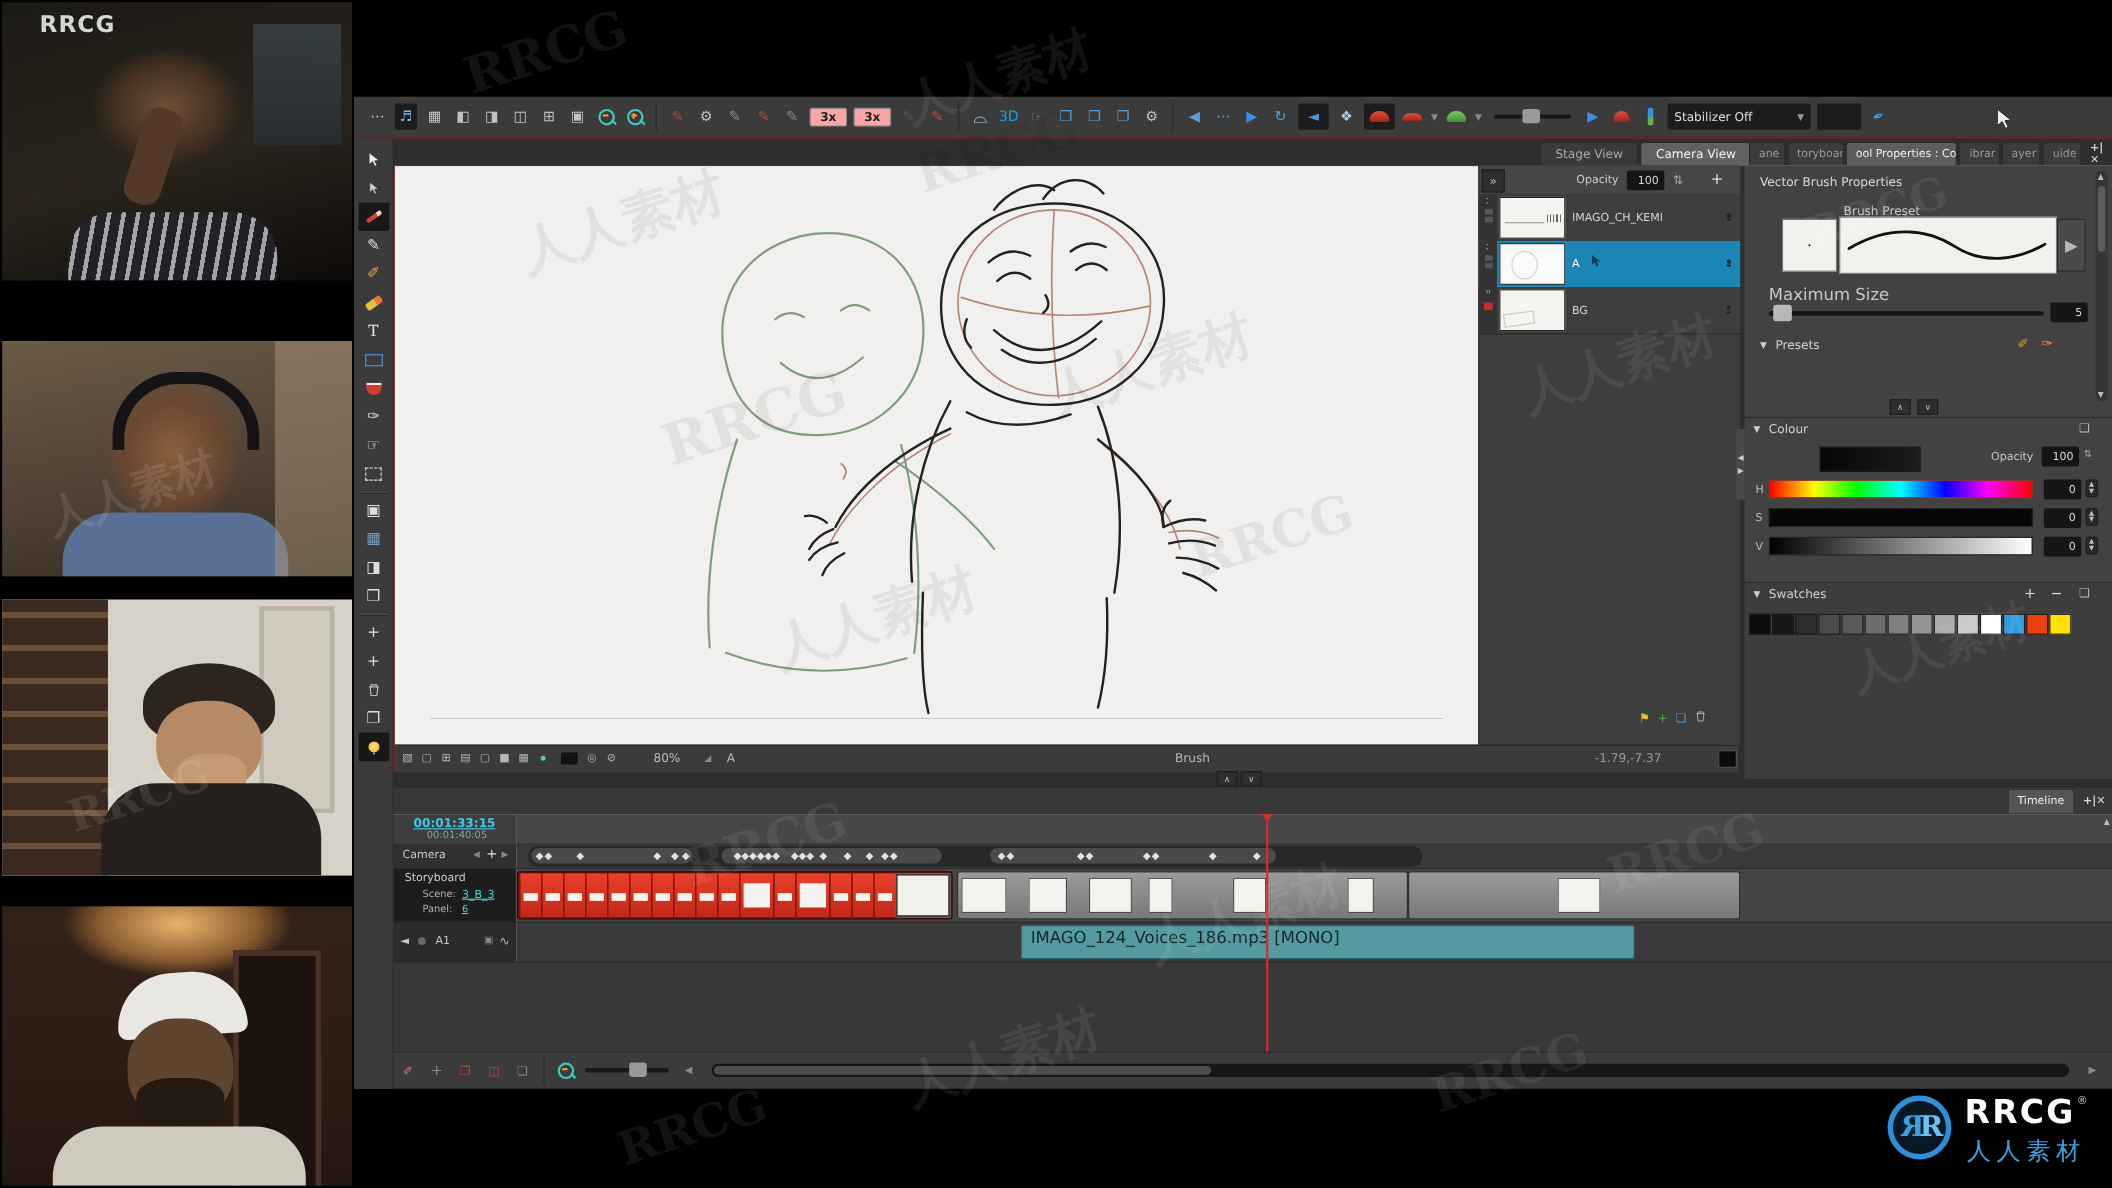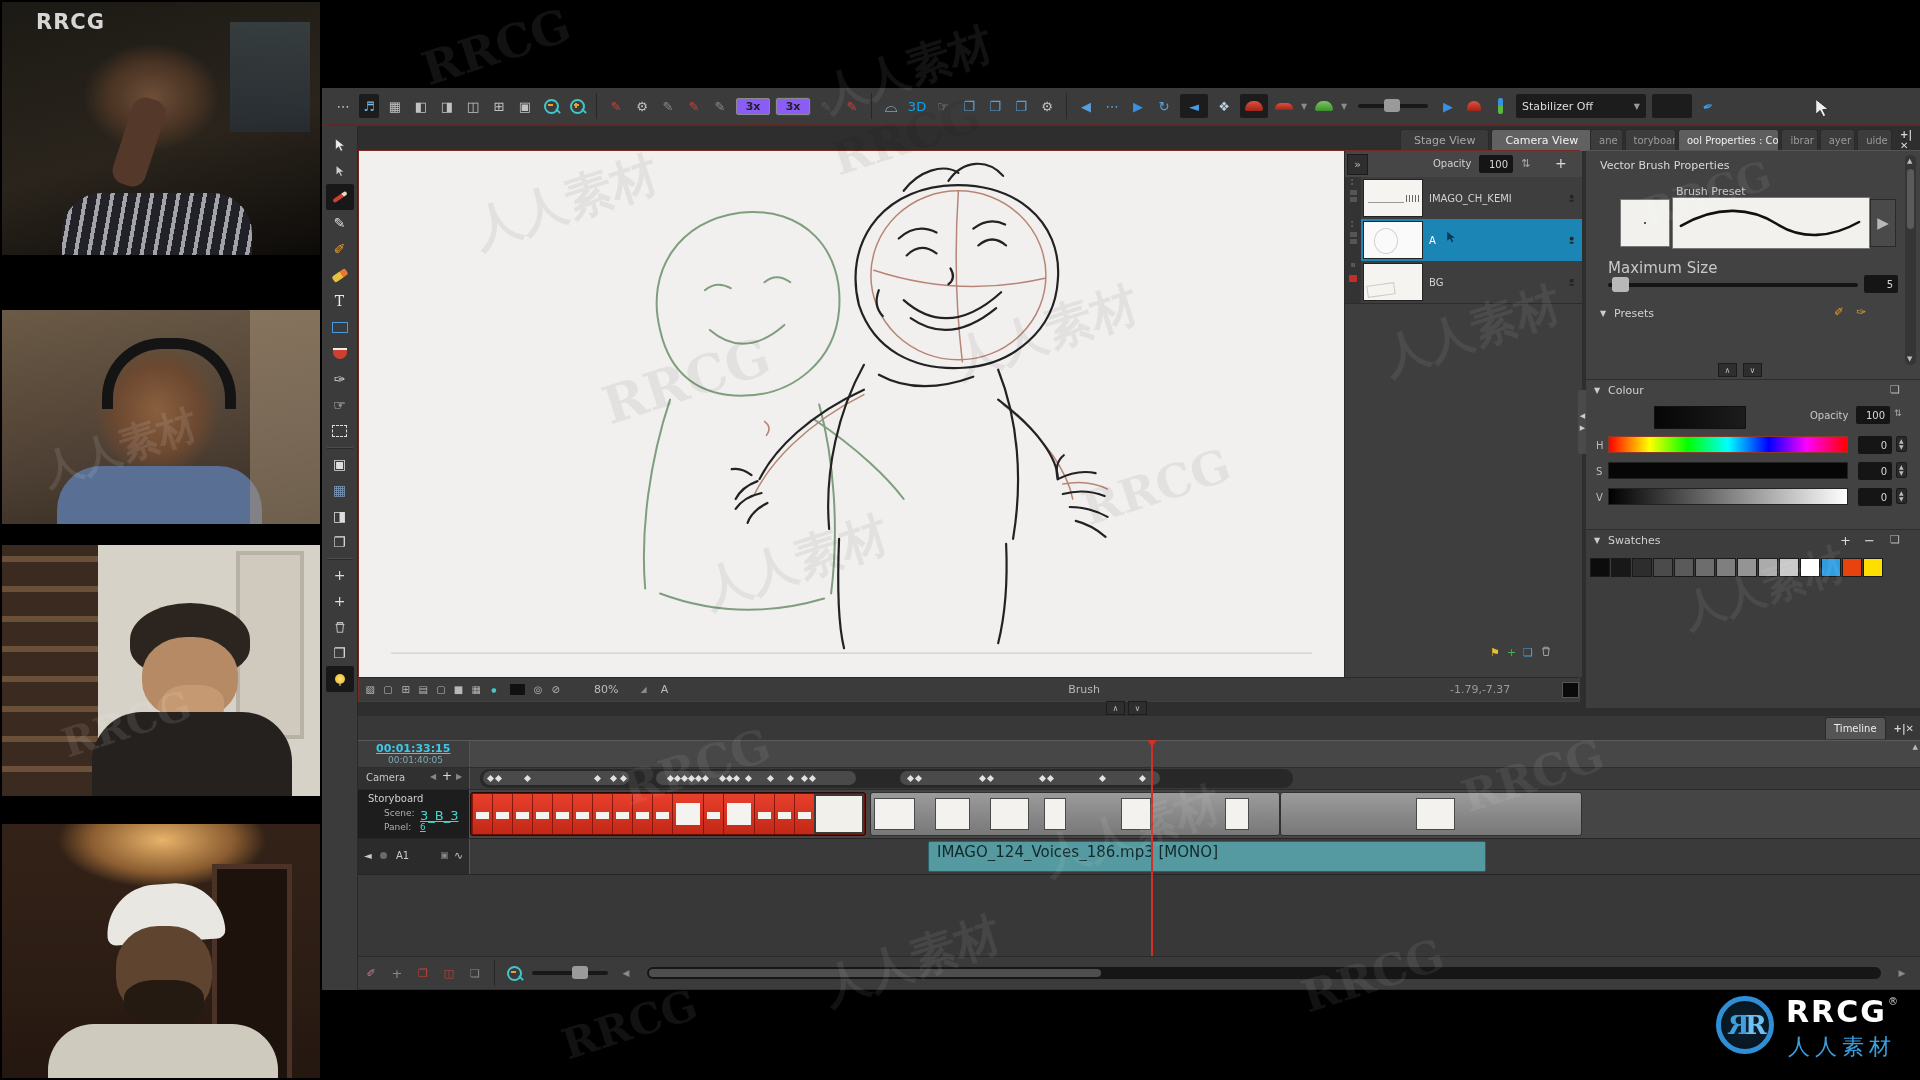--- a/index.html
+++ b/index.html
@@ -7,21 +7,21 @@
           font-family:"DejaVu Sans","Liberation Sans",sans-serif;color:#c8c8c8;font-size:11px}
   .a{position:absolute}
   
   .cam{position:absolute;left:2px;width:318px;overflow:hidden;background:#111}
   
   .tbar{position:absolute;left:322px;top:88px;width:1598px;height:38px;background:#3b3b3b;
         border-bottom:2px solid #5d2a27;display:flex;align-items:center;padding-left:8px;box-sizing:border-box}
   .ic{display:inline-flex;align-items:center;justify-content:center;min-width:20px;height:24px;
       font-size:13px;color:#c2c2c2;margin:0 3px;flex:0 0 auto}
   .sep{width:1px;height:26px;background:#272727;margin:0 6px;flex:0 0 auto}
-  .tb3x{background:#8b5cf6;color:#222;font-size:11px;font-weight:bold;border-radius:2px;
+  .tb3x{background:#fca5a5;color:#222;font-size:11px;font-weight:bold;border-radius:2px;
         padding:1px 6px;border:1px solid #8a8a8a;height:auto}
   .dkbox{background:#1c1c1c;border-radius:2px}.red{color:#d04030}.yell{color:#e8c040}.blue{color:#5aa0d8}
   .grn{color:#58b840}.dim{color:#8a8a8a}
   .mag{width:11px;height:11px;border:2px solid #3ec8c8;border-radius:50%;position:relative;display:inline-block}
   .mag i{position:absolute;left:2px;top:3.5px;width:5px;height:2px;background:#e8a030}
   .mag.pl i::after{content:"";position:absolute;left:1.5px;top:-1.5px;width:2px;height:5px;background:#e8a030}
   .mag::after{content:"";position:absolute;left:9px;top:9px;width:6px;height:2px;background:#3ec8c8;transform:rotate(45deg)}
   .dome{width:18px;height:10px;border-radius:9px 9px 2px 2px;display:inline-block}
   .dome.r{background:linear-gradient(180deg,#e05040,#a02418)}
   .dome.g{background:linear-gradient(180deg,#7ac860,#3f8f2f)}
@@ -566,21 +566,21 @@
             <b style="left:200px"></b>
             <b style="left:240px"></b>
         </span>
       </div>
     </div>
 
     <div class="a" style="left:0;top:74px;width:1562px;height:48px;background:#454545;border-bottom:1px solid #262626">
       <div class="hdrcol" style="top:0;height:48px;background:#1d1d1d">
         <span class="a" style="left:10px;top:3px;font-size:10px;color:#cfcfcf">Storyboard</span>
         <span class="a" style="left:26px;top:18px;font-size:9px;color:#b0b0b0">Scene:</span>
-        <span class="a" style="left:62px;top:18px;font-size:13px;color:#43d8cc;text-decoration:underline">3_B_3</span>
+        <span class="a" style="left:62px;top:18px;font-size:10px;color:#43d8cc;text-decoration:underline">3_B_3</span>
         <span class="a" style="left:26px;top:32px;font-size:9px;color:#b0b0b0">Panel:</span>
         <span class="a" style="left:62px;top:32px;font-size:9px;color:#43d8cc;text-decoration:underline">6</span>
       </div>
 
       <div class="a" style="left:112px;top:2px;width:396px;height:44px;display:flex;background:#6a1108;border:1px solid #2a0a06;border-radius:3px;box-sizing:border-box;padding:1px">
         <i class="rc"></i>
           <i class="rc"></i>
           <i class="rc"></i>
           <i class="rc"></i>
           <i class="rc"></i>

